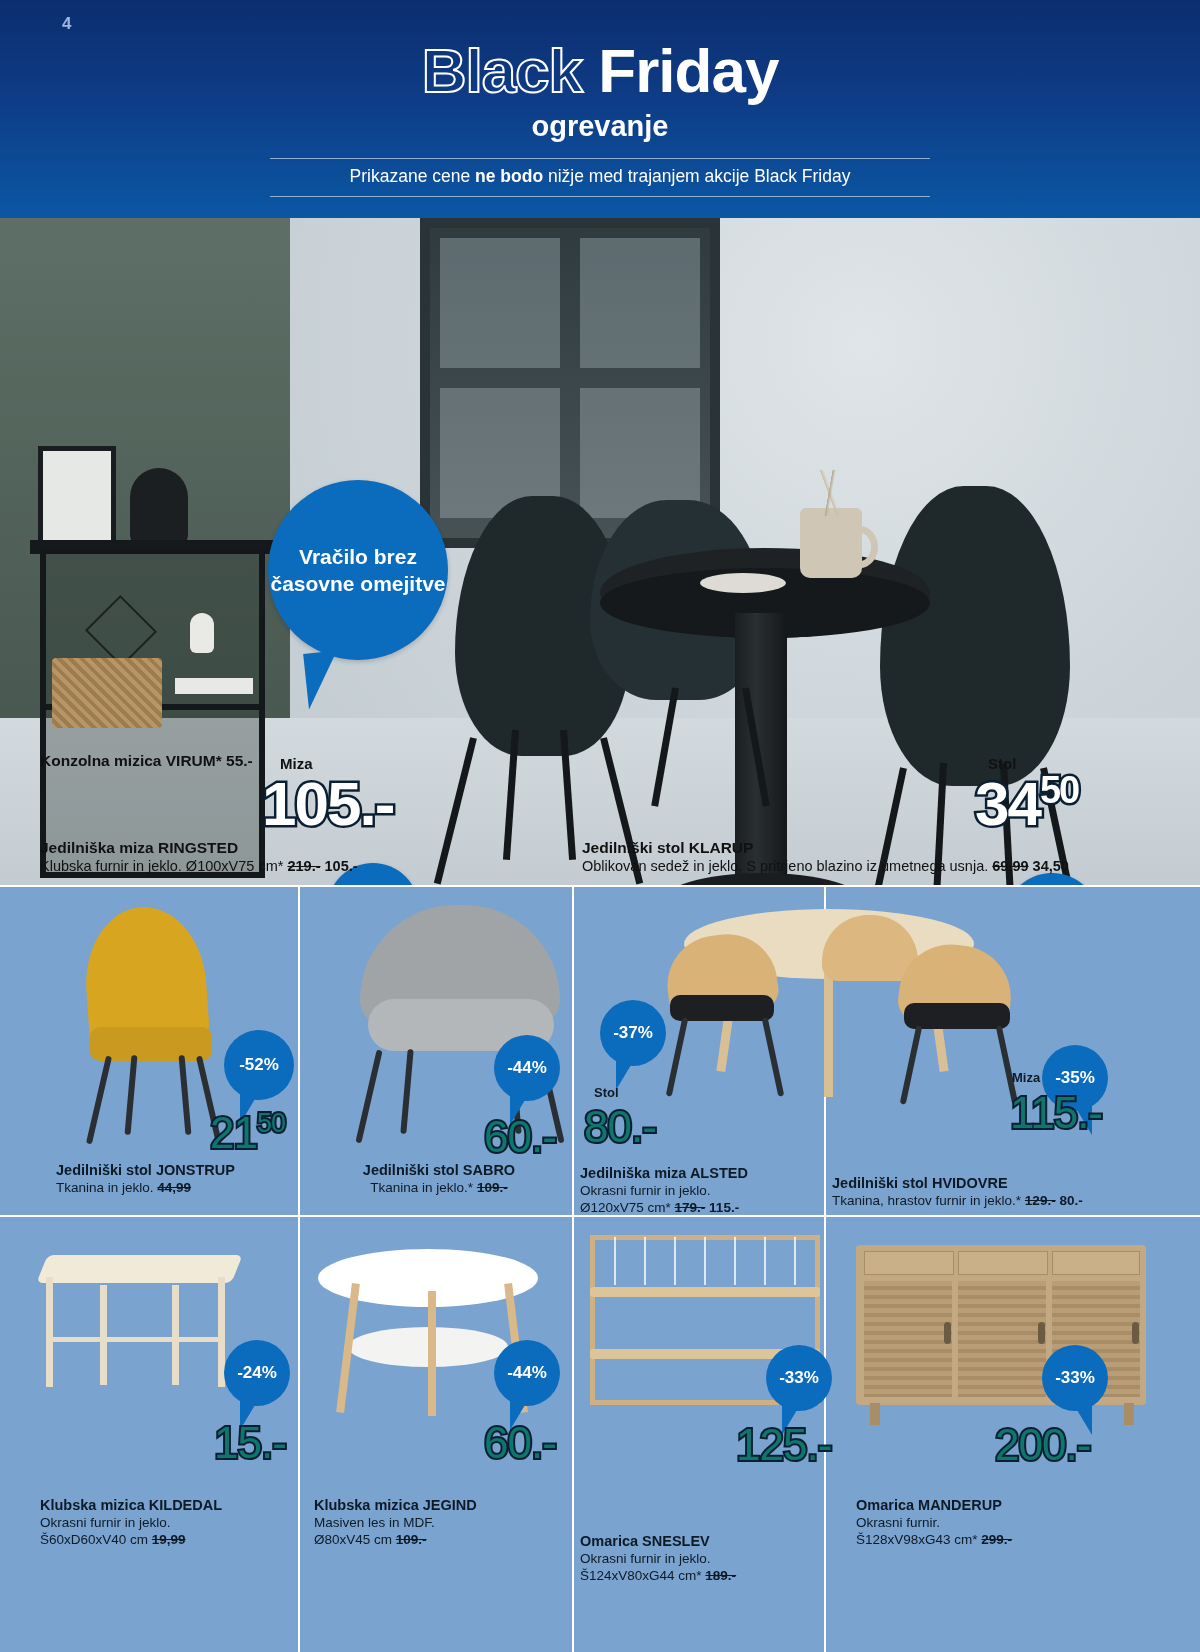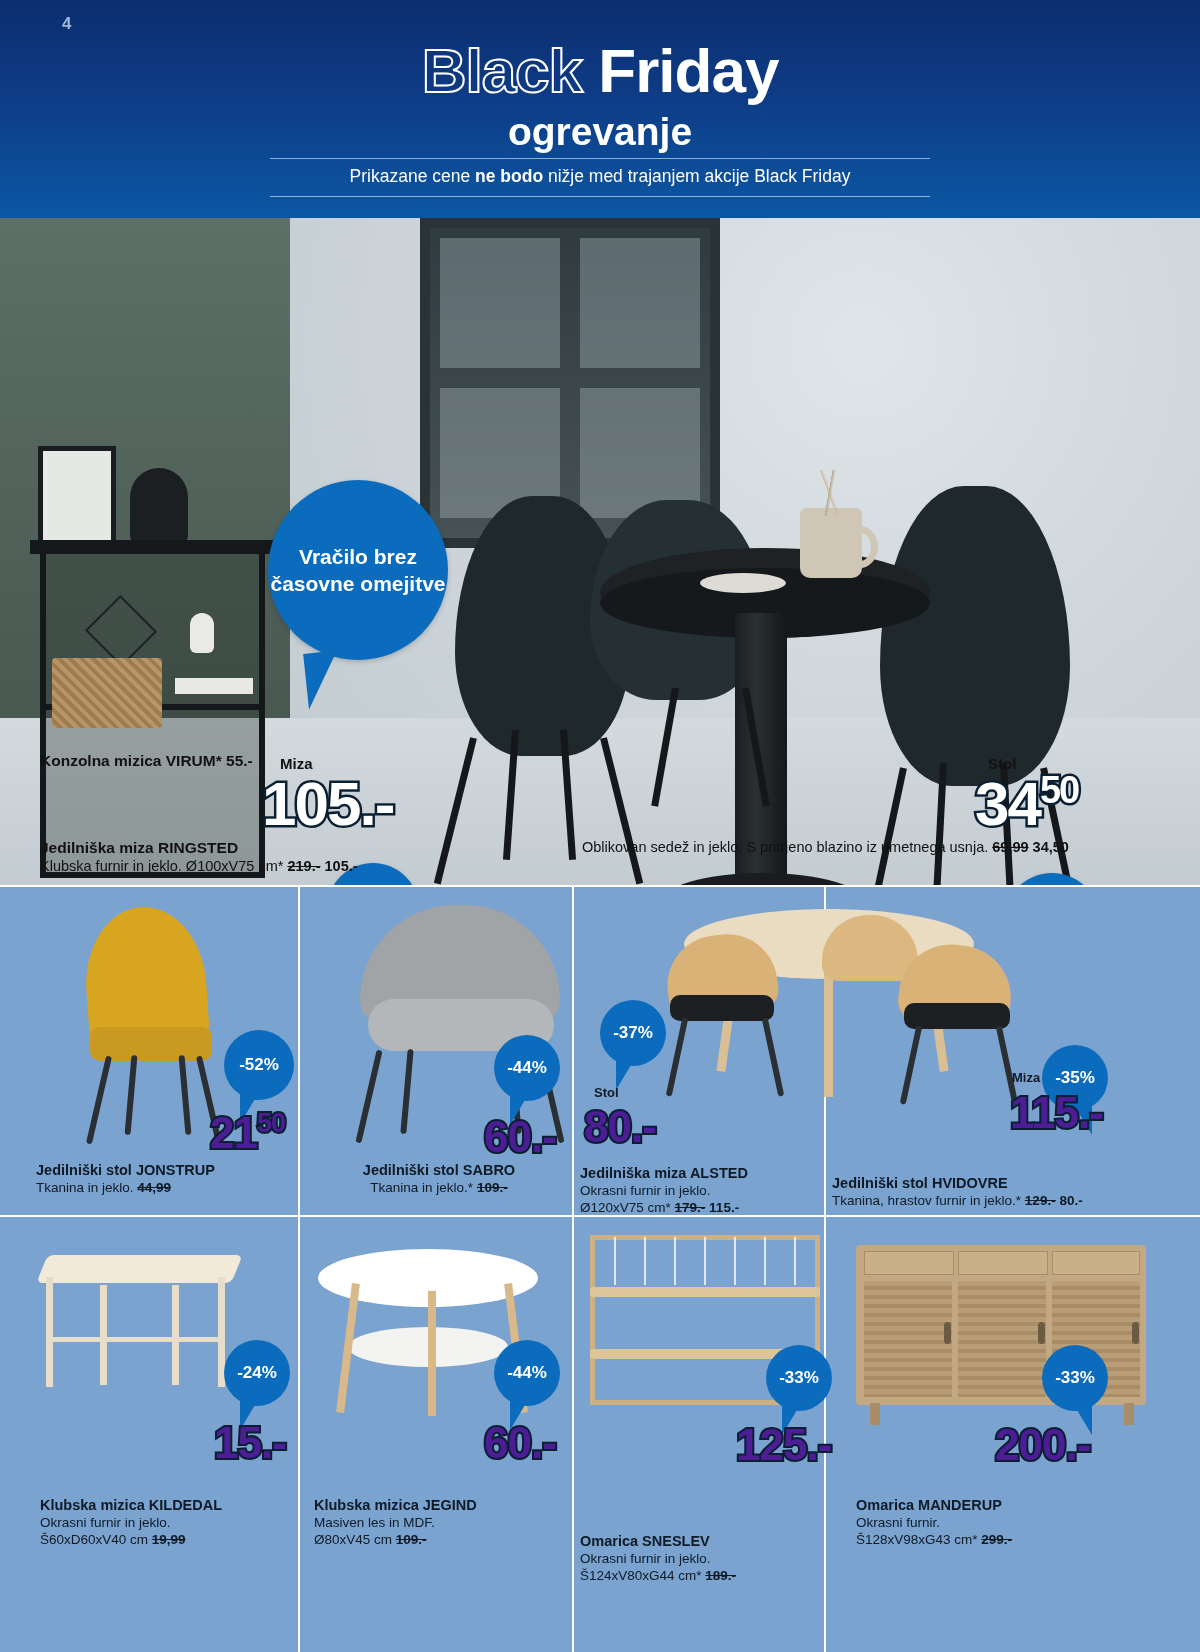--- a/index.html
+++ b/index.html
@@ -40,21 +40,21 @@
   }
   .bf-black {
     color: transparent;
     -webkit-text-stroke: 2px #ffffff;
     font-weight: bold;
   }
   .bf-sub {
     position: absolute;
     top: 110px; left: 0; right: 0;
     text-align: center;
-    font-size: 39px;
+    font-size: 29px;
     font-weight: bold;
     color: #ffffff;
   }
   .bf-note {
     position: absolute;
     top: 158px;
     left: 50%;
     transform: translateX(-50%);
     width: 660px;
     text-align: center;
@@ -276,21 +276,21 @@
     background: #0b6bbd; border-radius: 50%;
     color: #fff; display: flex; align-items: center; justify-content: center;
     font-weight: bold; font-size: 17px;
   }
   .mini-bubble .tail { position: absolute; width: 0; height: 0; }
   .tail-bl { left: 16px; bottom: -24px; border-left: 18px solid #0b6bbd; border-bottom: 30px solid transparent; }
   .tail-br { right: 16px; bottom: -24px; border-right: 18px solid #0b6bbd; border-bottom: 30px solid transparent; }
 
   .mid-price {
     position: absolute;
-    font-weight: bold; color: #4c1d95;
+    font-weight: normal; color: #0f766e;
     -webkit-text-stroke: 4px #0b1f33;
     paint-order: stroke fill;
     font-size: 44px; letter-spacing: -1px;
   }
   .mid-sup { font-size: 27px; vertical-align: super; }
 
   .small-label {
     position: absolute; font-size: 13px; font-weight: bold; color: #0e1a26;
   }
 
@@ -421,41 +421,42 @@
 
 <div class="hero-desc-left">
   <div class="pname">Jedilniška miza RINGSTED</div>
   <div>
     <span>Klubska furnir in jeklo. Ø100xV75 cm*</span>
     <span class="strike">219.-</span>
     <span class="bld">105.-</span>
   </div>
 </div>
 <div class="hero-desc-right">
+  <div class="pname">Jedilniški stol KLARUP</div>
   <div>
     <span>Oblikovan sedež in jeklo. S pritrjeno blazino iz umetnega usnja.</span>
     <span class="strike">69,99</span>
     <span class="bld">34,50</span>
   </div>
 </div>
 
 <div class="row row1">
   <div class="divider" style="left:298px;"></div>
   <div class="divider" style="left:572px;"></div>
   <div class="divider" style="left:824px;"></div>
 
   <div class="cell" style="left:0; width:298px;">
     <div class="chair-yellow-seat"></div>
     <div class="chair-yellow-pad"></div>
     <div class="leg-line" style="left:96px;top:168px;height:90px;transform:rotate(13deg);"></div>
     <div class="leg-line" style="left:206px;top:168px;height:90px;transform:rotate(-13deg);"></div>
     <div class="leg-line" style="left:128px;top:168px;height:80px;transform:rotate(5deg);"></div>
     <div class="leg-line" style="left:182px;top:168px;height:80px;transform:rotate(-5deg);"></div>
 
-    <div class="cap" style="left:36px;top:275px;width:250px;">
+    <div class="cap" style="left:56px;top:275px;width:250px;">
       <div class="pname">Jedilniški stol JONSTRUP</div>
       <div>
         <span>Tkanina in jeklo.</span>
         <span class="strike">44,99</span>
       </div>
     </div>
   </div>
 
   <div class="cell" style="left:300px; width:272px;">
     <div class="sofa-grey-back"></div>

